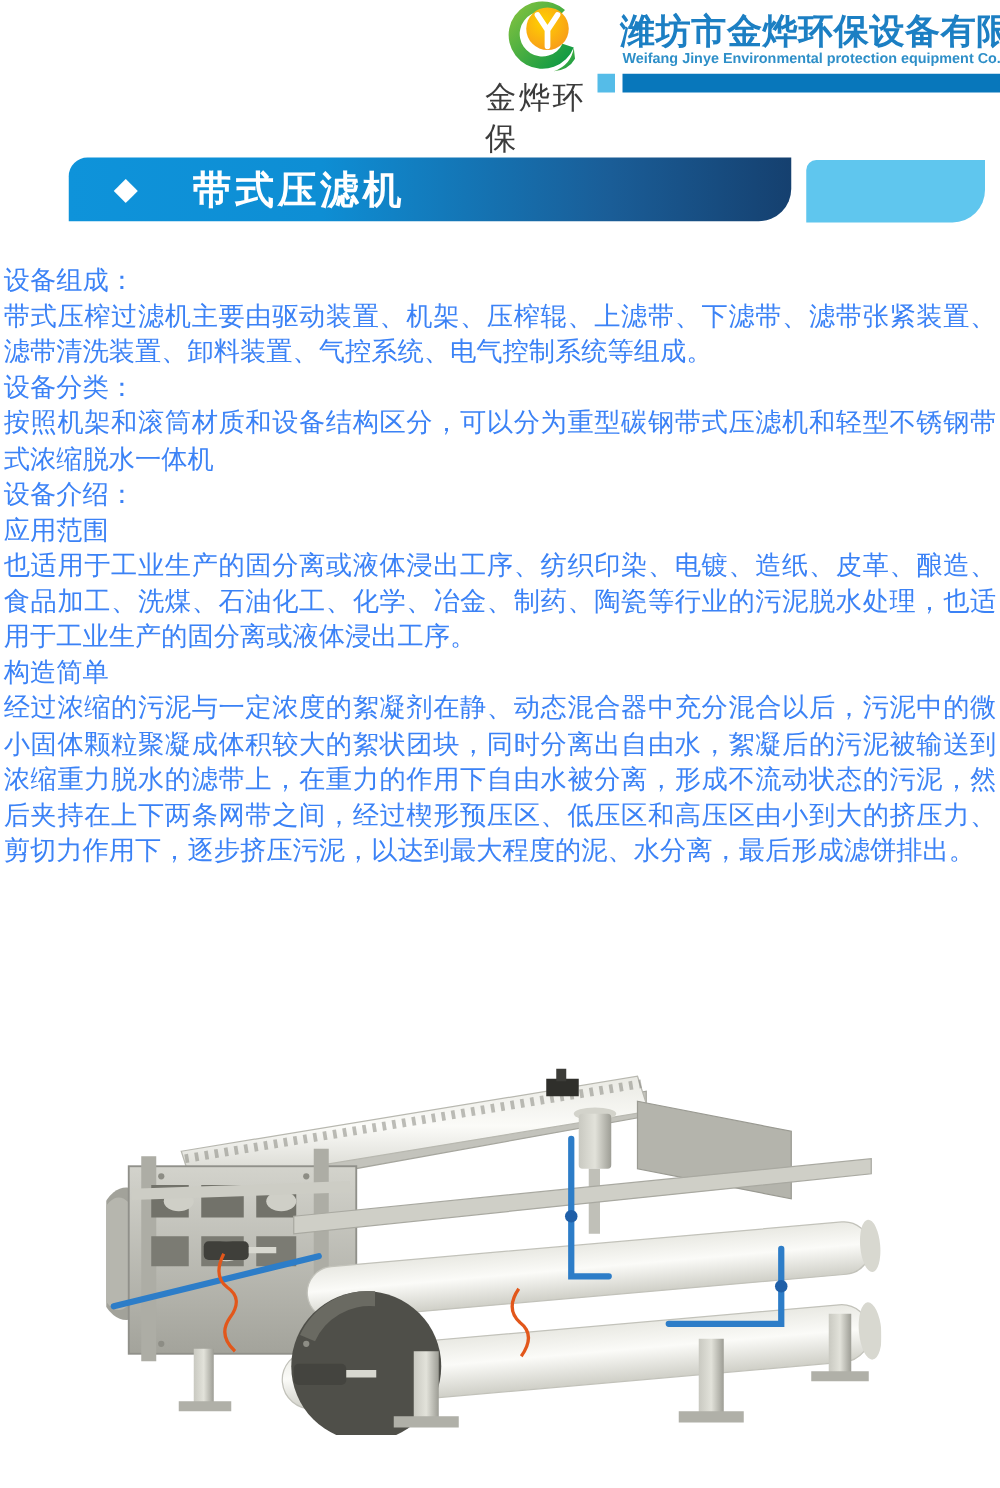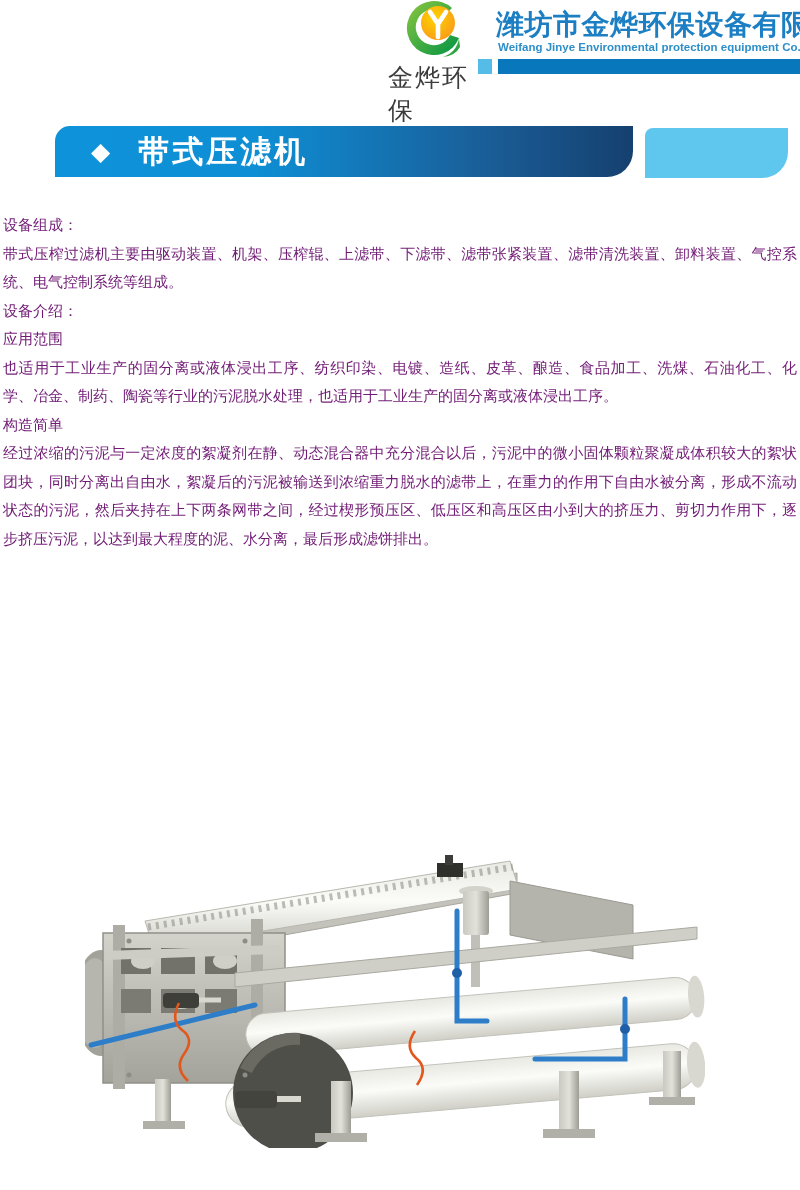--- a/index.html
+++ b/index.html
@@ -14,24 +14,24 @@
   .company-en{position:absolute;left:498px;top:41px;width:300px;font-size:11.5px;font-weight:bold;color:#2e8fc8;white-space:nowrap;}
   .header-bar-sq{position:absolute;left:478px;top:59px;width:14px;height:15px;background:#55bce8;}
   .header-bar{position:absolute;left:498px;top:59px;width:302px;height:15px;background:#0877bb;}
 
   
   .banner-dark{position:absolute;left:55px;top:126px;width:578px;height:51px;
     background:linear-gradient(90deg,#0e93da 0%,#0e8ed4 35%,#1a5d97 75%,#15406f 100%);
     border-radius:15px 0 26px 0;display:flex;align-items:center;}
   .banner-light{position:absolute;left:645px;top:128px;width:143px;height:50px;background:#5fc6ee;border-radius:8px 0 26px 0;}
   .banner-diamond{color:#ffffff;font-size:25px;margin-left:36px;line-height:1;}
-  .banner-title{color:#ffffff;font-size:31px;font-weight:bold;letter-spacing:3px;margin-left:28px;}
+  .banner-title{color:#ffffff;font-size:31px;font-weight:bold;letter-spacing:3px;margin-left:44px;}
 
   
-  .content{position:absolute;left:3px;top:211px;width:794px;color:#701a75;font-size:15px;line-height:28.5px;}
+  .content{position:absolute;left:3px;top:211px;width:794px;color:#3b82f6;font-size:21px;line-height:28.5px;}
   .sec-heading{text-align:left;}
   .sec-body{text-align:justify;text-justify:inter-ideograph;}
 
   
   .product{position:absolute;left:85px;top:853px;width:620px;height:295px;}
 </style>
 </head>
 <body>
 
 <div class="page">
@@ -66,20 +66,24 @@
   <div class="banner-dark">
     <span class="banner-diamond">◆</span>
     <span class="banner-title">带式压滤机</span>
   </div>
   <div class="banner-light"></div>
 
   <div class="content">
     <div class="section">
       <div class="sec-heading">设备组成：</div>
       <div class="sec-body">带式压榨过滤机主要由驱动装置、机架、压榨辊、上滤带、下滤带、滤带张紧装置、滤带清洗装置、卸料装置、气控系统、电气控制系统等组成。</div>
+    </div>
+    <div class="section">
+      <div class="sec-heading">设备分类：</div>
+      <div class="sec-body">按照机架和滚筒材质和设备结构区分，可以分为重型碳钢带式压滤机和轻型不锈钢带式浓缩脱水一体机</div>
     </div>
     <div class="section">
       <div class="sec-heading">设备介绍：</div>
     </div>
     <div class="section">
       <div class="sec-heading">应用范围</div>
       <div class="sec-body">也适用于工业生产的固分离或液体浸出工序、纺织印染、电镀、造纸、皮革、酿造、食品加工、洗煤、石油化工、化学、冶金、制药、陶瓷等行业的污泥脱水处理，也适用于工业生产的固分离或液体浸出工序。</div>
     </div>
     <div class="section">
       <div class="sec-heading">构造简单</div>

